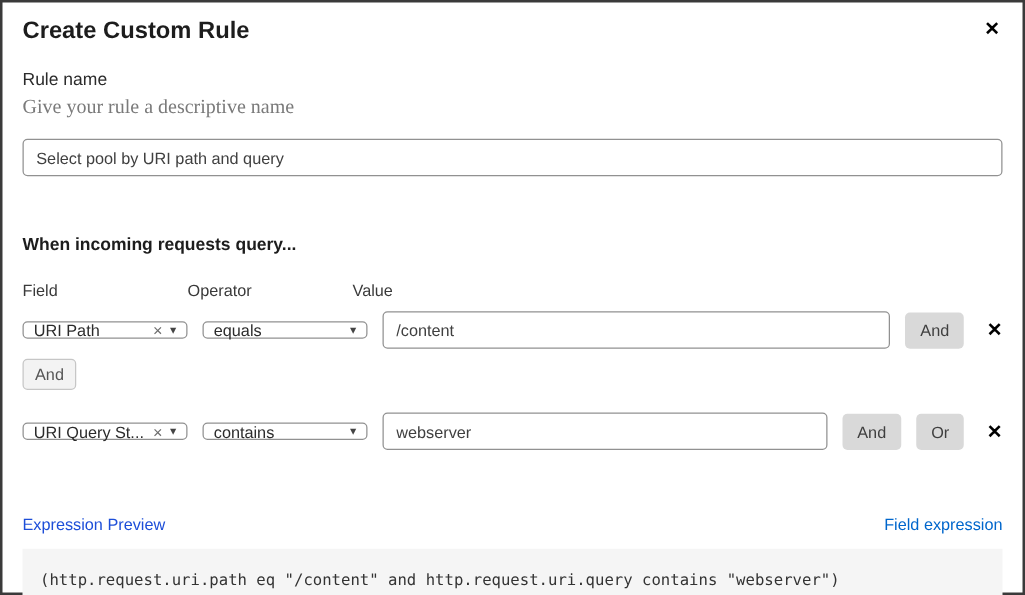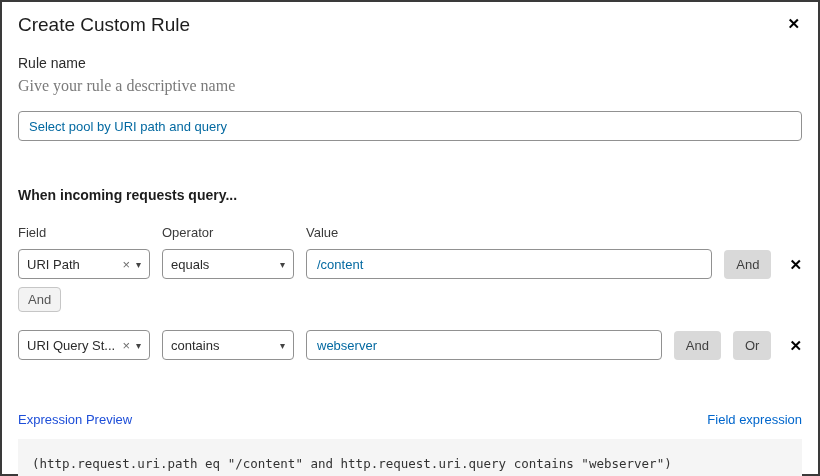--- a/index.html
+++ b/index.html
@@ -10,45 +10,45 @@
     color: #222;
   }
   .dialog {
     width: 820px; height: 476px;
     background: #fff;
     border: 2px solid #3a3a3a;
     padding: 12px 16px 16px 16px;
     position: relative;
   }
   .dialog-header { display: flex; justify-content: space-between; align-items: flex-start; }
-  .dialog-title { font-size: 19px; font-weight: normal; color: #1d1d1d; text-align: center; }
+  .dialog-title { font-size: 19px; font-weight: bold; color: #1d1d1d; text-align: center; }
   .close-btn {
     background: none; border: none; cursor: pointer;
     font-size: 15px; font-weight: bold; color: #000; line-height: 1;
     padding: 2px;
   }
   .section-label { font-size: 14px; font-weight: 500; color: #2b2b2b; }
   .rule-name-section { margin-top: 19px; }
   .hint { font-size: 16px; color: #7a7a7a; margin-top: 6px; font-family: Liberation Serif, serif; }
   .text-input {
     width: 100%; height: 30px;
     border: 1px solid #919191; border-radius: 4px;
-    padding: 0 10px; font-size: 13px; color: #0369a1;
+    padding: 0 10px; font-size: 13px; color: #404040;
     font-family: "Liberation Sans", sans-serif;
     background: #fff; outline: none;
   }
   .rule-name-section .text-input { margin-top: 16px; }
   .match-heading { margin-top: 46px; font-size: 14px; font-weight: bold; color: #1d1d1d; }
-  .col-labels { display: flex; gap: 12px; margin-top: 22px; font-size: 13px; color: #3a3a3a; }
+  .col-labels { display: flex; margin-top: 22px; font-size: 13px; color: #3a3a3a; }
   .col-labels .col-field { width: 132px; }
   .col-labels .col-operator { width: 132px; }
   .col-labels .col-value { flex: 1; }
   .builder-row { display: flex; align-items: center; gap: 12px; margin-top: 9px; }
   .select-box {
-    height: 30px; display: flex; align-items: center;
+    height: 14px; display: flex; align-items: center;
     border: 1px solid #919191; border-radius: 4px;
     background: #fff; padding: 0 8px; font-size: 13px; color: #2b2b2b;
     cursor: pointer;
   }
   .select-box.field { width: 132px; }
   .select-box.operator { width: 132px; }
   .select-text { flex: 1; white-space: nowrap; overflow: hidden; text-overflow: ellipsis; }
   .remove-x { color: #6d6d6d; font-size: 13px; margin: 0 6px 0 4px; cursor: pointer; }
   .chevron { color: #444; font-size: 10px; }
   .value-wrap { flex: 1; }

